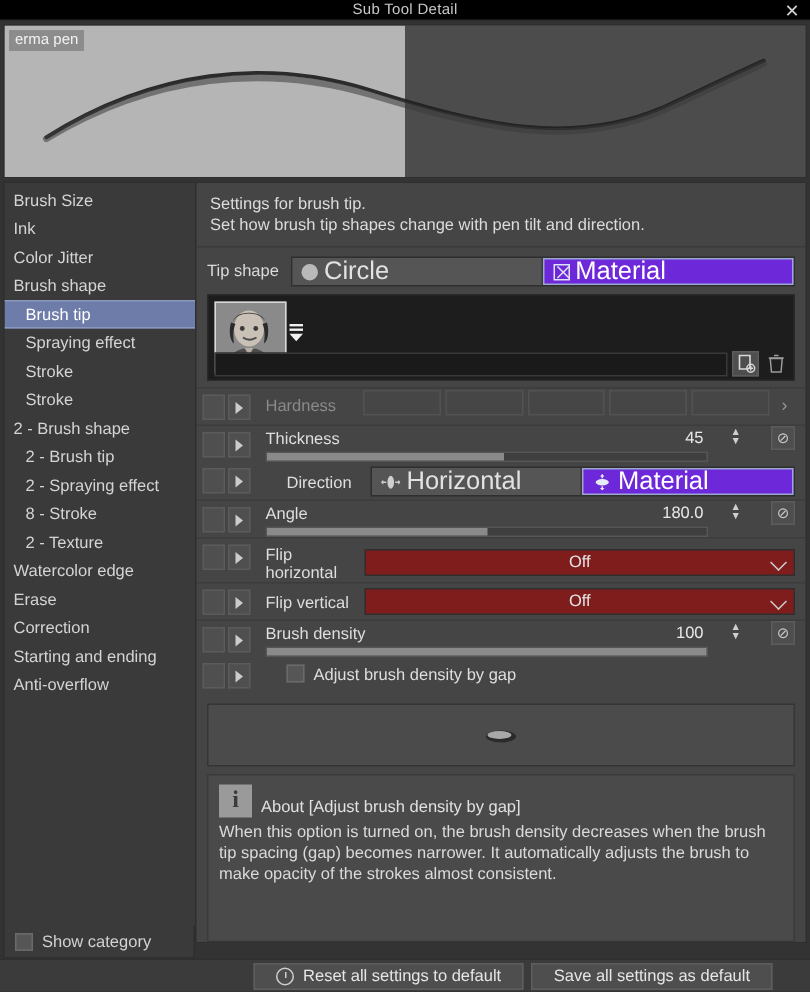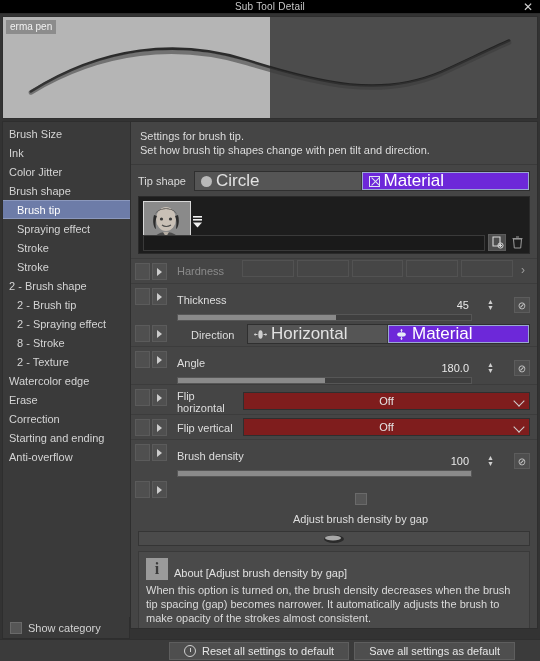--- a/index.html
+++ b/index.html
@@ -267,21 +267,20 @@
   
   .slider-row .top {
     display: flex;
     align-items: center;
   }
   .slider-row .top .rowlabel { flex: 1; }
   .valuebox {
     display: flex;
     align-items: center;
     gap: 17px;
-    margin-top: 13px;
   }
   .valnum {
     font-size: 11px;
     color: #e8e8e8;
     text-align: right;
     min-width: 30px;
   }
   .spin {
     width: 9px; height: 15px;
     display: flex; flex-direction: column;
@@ -363,21 +362,21 @@
   }
   .dropdown .chev {
     position: absolute; right: 6px; top: 4px;
     width: 8px; height: 8px;
     border-left: 1.5px solid #cfcfcf;
     border-bottom: 1.5px solid #cfcfcf;
     transform: rotate(-45deg);
   }
 
   
-  .cb-row .inner { display: flex; align-items: center; padding: 16px 0 0 14px; gap: 6px; flex-direction: column; }
+  .cb-row .inner { display: flex; align-items: center; padding: 4px 0 0 14px; gap: 6px; }
   .checkbox {
     width: 12px; height: 12px;
     background: #565656;
     border: 1px solid #6a6a6a;
     cursor: pointer;
   }
 
   
   .tip-preview {
     margin: 6px 7px 0 7px;

